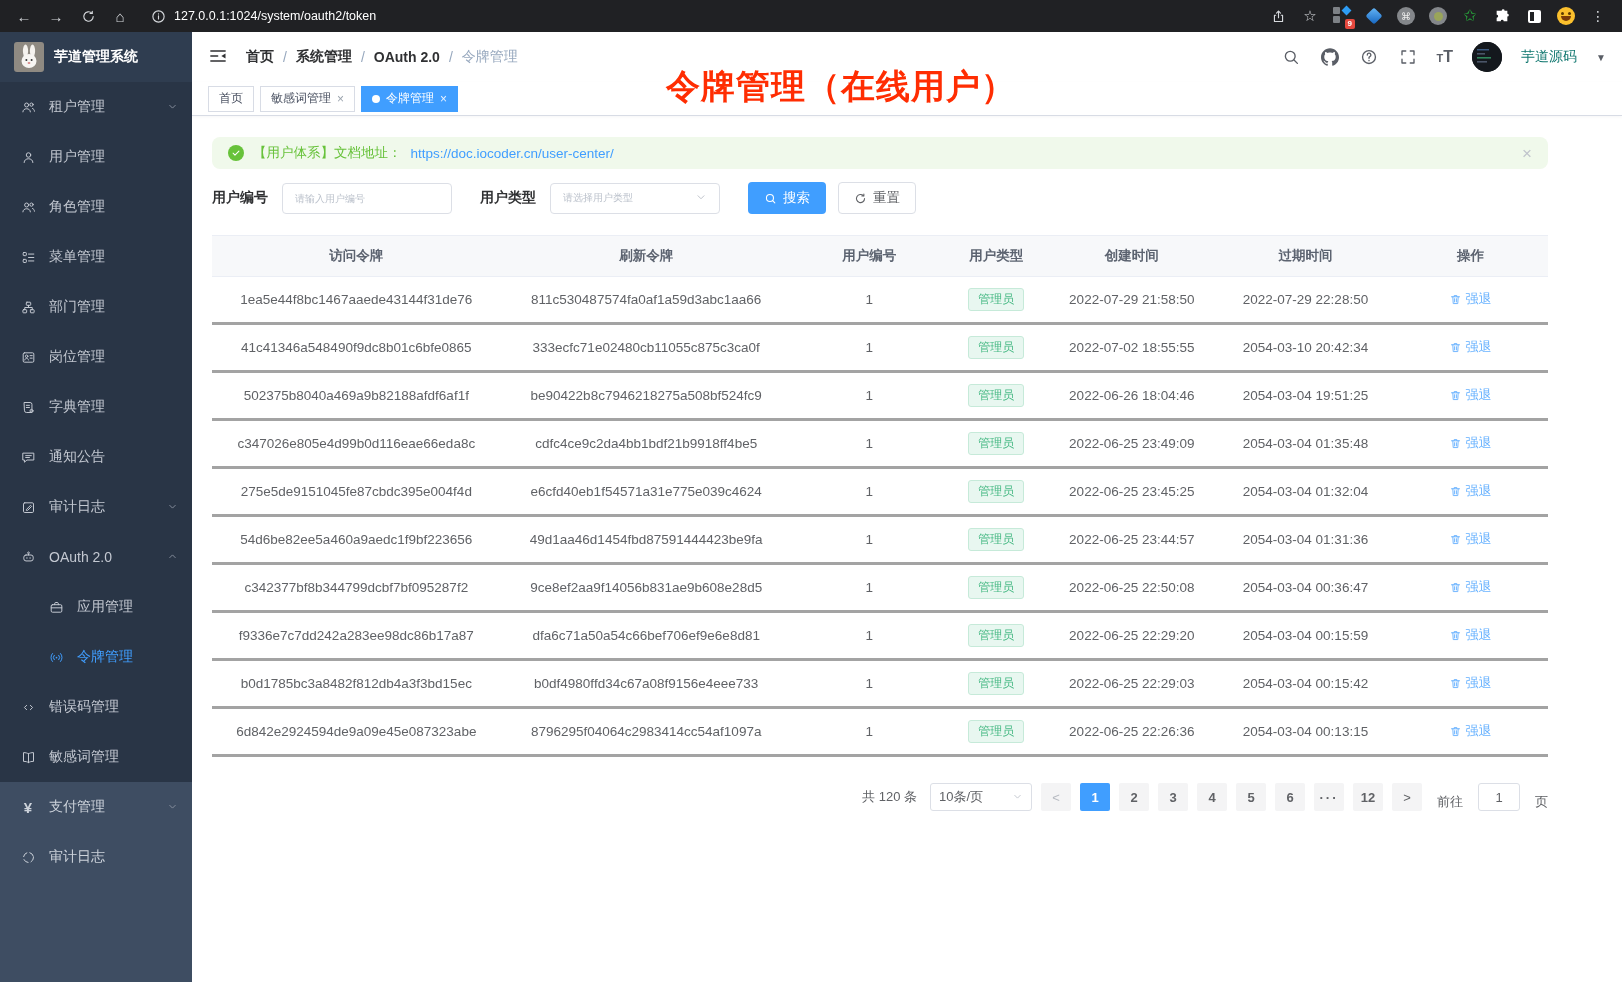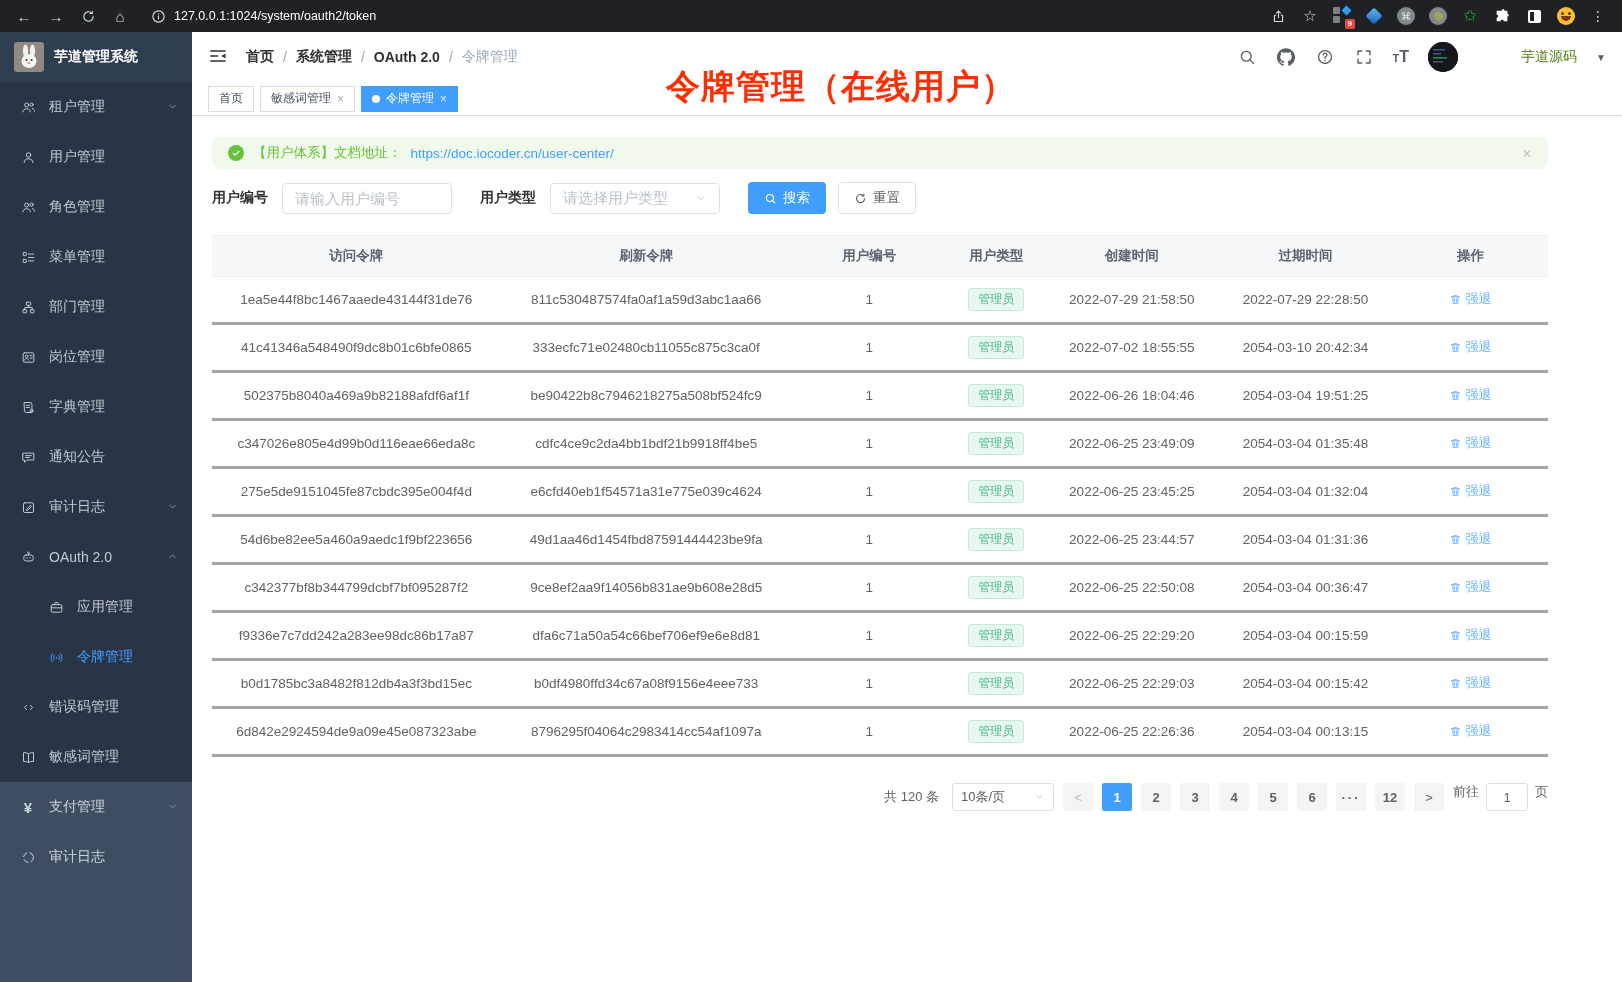--- a/index.html
+++ b/index.html
@@ -56,21 +56,21 @@
   .bc-link { color:#303133; font-weight:600; cursor:pointer; }
   .bc-sep { color:#97a8be; font-weight:400; }
   .bc-current { color:#97a8be; }
   .nav-right { margin-left:auto; display:flex; align-items:center; gap:19px; }
   .nav-ic { width:20px; height:20px; color:#5a5e66; cursor:pointer; display:flex; align-items:center; justify-content:center; }
   .nav-ic svg { width:18px; height:18px; fill:none; stroke:currentColor; stroke-width:1.8; stroke-linecap:round; stroke-linejoin:round; }
   .nav-ic.gh svg { fill:#5a5e66; stroke:none; }
   .tt-icon { font-weight:bold; color:#5a5e66; cursor:pointer; }
   .tt-icon .t1 { font-size:11px; } .tt-icon .t2 { font-size:16px; }
   .avatar { width:30px; height:30px; border-radius:50%; overflow:hidden; background:#14181d; cursor:pointer; flex:0 0 auto; }
-  .username { font-size:14px; color:#4d7c0f; cursor:pointer;margin-left:44px; }
+  .username { font-size:14px; color:#0f766e; cursor:pointer; }
   .caret { color:#5a5e66; font-size:10px; cursor:pointer; }
 
   .tabbar { height:34px; border-bottom:1px solid #d8dce5; box-shadow:0 1px 3px rgba(0,21,41,.04); display:flex; align-items:center; gap:6px; padding:0 16px; flex:0 0 auto; }
   .tab { height:26px; display:inline-flex; align-items:center; gap:6px; padding:0 10px; border:1px solid #d8dce5; background:#fff; font-size:12px; color:#495060; cursor:pointer; white-space:nowrap; }
   .tab .dot { width:8px; height:8px; border-radius:50%; background:#fff; }
   .tab .close { font-size:12px; color:#9aa3ad; line-height:1; }
   .tab.active { background:#409eff; border-color:#409eff; color:#fff; }
   .tab.active .close { color:#e8f2ff; }
 
   .annotation { position:absolute; left:666px; top:64px; font-size:34px; font-weight:700; letter-spacing:1px; z-index:10; pointer-events:none; white-space:nowrap; }
@@ -78,21 +78,21 @@
   .content { padding:21px 74px 0 20px; }
   .alert { height:32px; background:#f0f9eb; border-radius:8px; display:flex; align-items:center; gap:9px; padding:0 16px; font-size:13.5px; margin-bottom:13px; }
   .alert-check { width:16px; height:16px; border-radius:50%; background:#67c23a; display:flex; align-items:center; justify-content:center; flex:0 0 auto; }
   .alert-check svg { width:10px; height:10px; fill:none; stroke:#fff; stroke-width:2.5; stroke-linecap:round; stroke-linejoin:round; }
   .alert-text { color:#67c23a; }
   .alert-link { color:#409eff; cursor:pointer; }
   .alert-close { margin-left:auto; color:#c0c4cc; font-size:17px; cursor:pointer; line-height:1; }
 
   .filters { display:flex; align-items:center; margin-bottom:21px; font-size:14px; }
   .f-label { font-weight:700; color:#303133; margin-right:14px; white-space:nowrap; }
-  .f-input, .f-select { width:170px; height:31px; border:1px solid #dcdfe6; border-radius:4px; padding:0 12px; font-size:15px; color:#606266; font-family:inherit; outline:none; background:#fff; }
+  .f-input, .f-select { width:170px; height:31px; border:1px solid #dcdfe6; border-radius:4px; padding:0 12px; font-size:10px; color:#606266; font-family:inherit; outline:none; background:#fff; }
   .f-input::placeholder { color:#bcc2cc; }
   .f-select { display:flex; align-items:center; justify-content:space-between; cursor:pointer; }
   .f-select .ph { color:#bcc2cc; }
   .f-select .chev { color:#c0c4cc; }
   .f-select .chev svg { width:12px; height:12px; fill:none; stroke:currentColor; stroke-width:2; stroke-linecap:round; stroke-linejoin:round; }
   .gap28 { width:28px; } .gap12 { width:12px; }
   .btn { height:32px; display:inline-flex; align-items:center; gap:6px; padding:0 15px; border-radius:4px; font-size:13.5px; cursor:pointer; border:1px solid transparent; white-space:nowrap; }
   .btn svg { width:13px; height:13px; fill:none; stroke:currentColor; stroke-width:2; stroke-linecap:round; stroke-linejoin:round; }
   .btn-primary { background:#409eff; color:#fff; }
   .btn-plain { background:#fff; border-color:#dcdfe6; color:#606266; }
@@ -113,21 +113,21 @@
   .pagination { display:flex; justify-content:flex-end; align-items:center; gap:9px; margin-top:26px; font-size:13px; color:#606266; }
   .pg-total { margin-right:4px; white-space:nowrap; }
   .pg-size { width:102px; height:28px; border:1px solid #dcdfe6; border-radius:3px; display:flex; align-items:center; justify-content:space-between; padding:0 8px; cursor:pointer; background:#fff; }
   .pg-size .chev { color:#c0c4cc; }
   .pg-size .chev svg { width:11px; height:11px; fill:none; stroke:currentColor; stroke-width:2; stroke-linecap:round; stroke-linejoin:round; }
   .pg { min-width:30px; height:28px; padding:0 4px; background:#f4f4f5; border-radius:2px; display:flex; align-items:center; justify-content:center; cursor:pointer; color:#606266; font-weight:600; }
   .pg.arrow { color:#b6bac1; font-weight:400; }
   .pg.arrow.next { color:#606266; }
   .pg.active { background:#409eff; color:#fff; }
   .pg.more { letter-spacing:2px; color:#606266; }
-  .pg-goto { display:flex; align-items:flex-start; gap:7px; white-space:nowrap; }
+  .pg-goto { display:flex; align-items:flex-end; gap:15px; margin-left:6px; white-space:nowrap; }
   .pg-input { width:42px; height:28px; border:1px solid #dcdfe6; border-radius:3px; text-align:center; font-size:13px; color:#606266; outline:none; font-family:inherit; }
 </style>
 </head>
 <body>
 
 <div class="browser-bar">
   <span class="bi">←</span>
   <span class="bi">→</span>
   <span class="bi">
     <svg viewBox="0 0 24 24">

